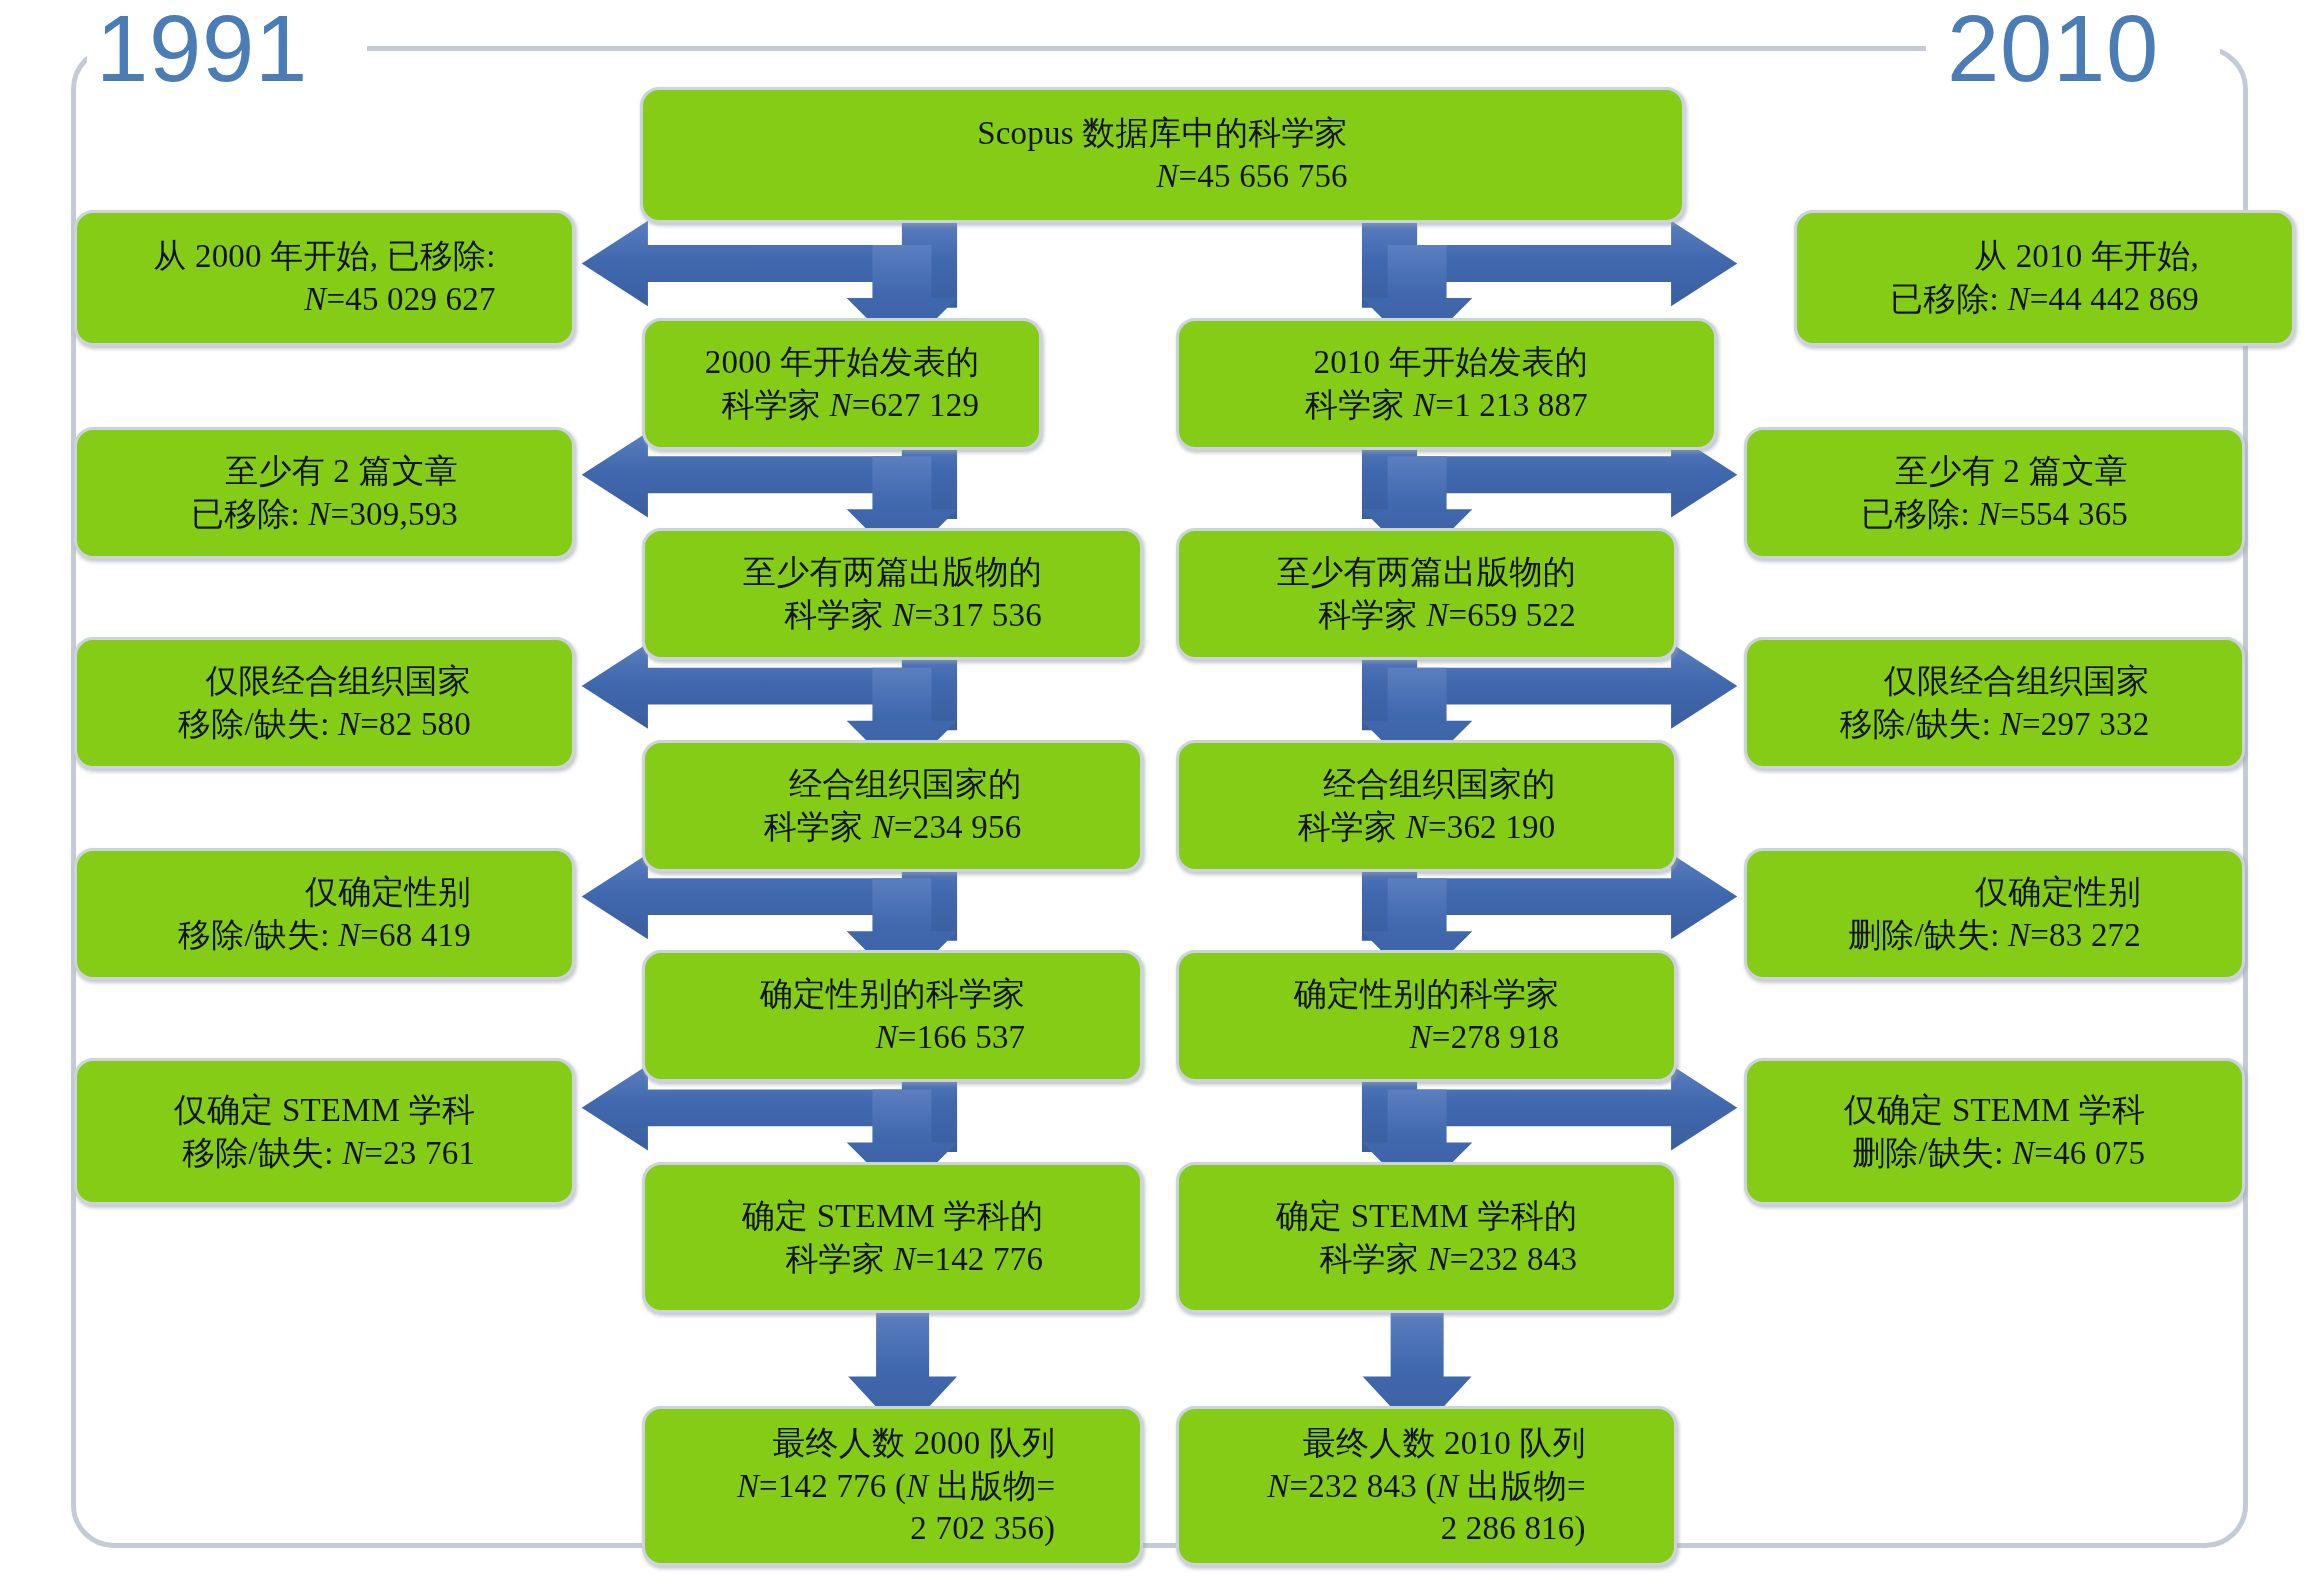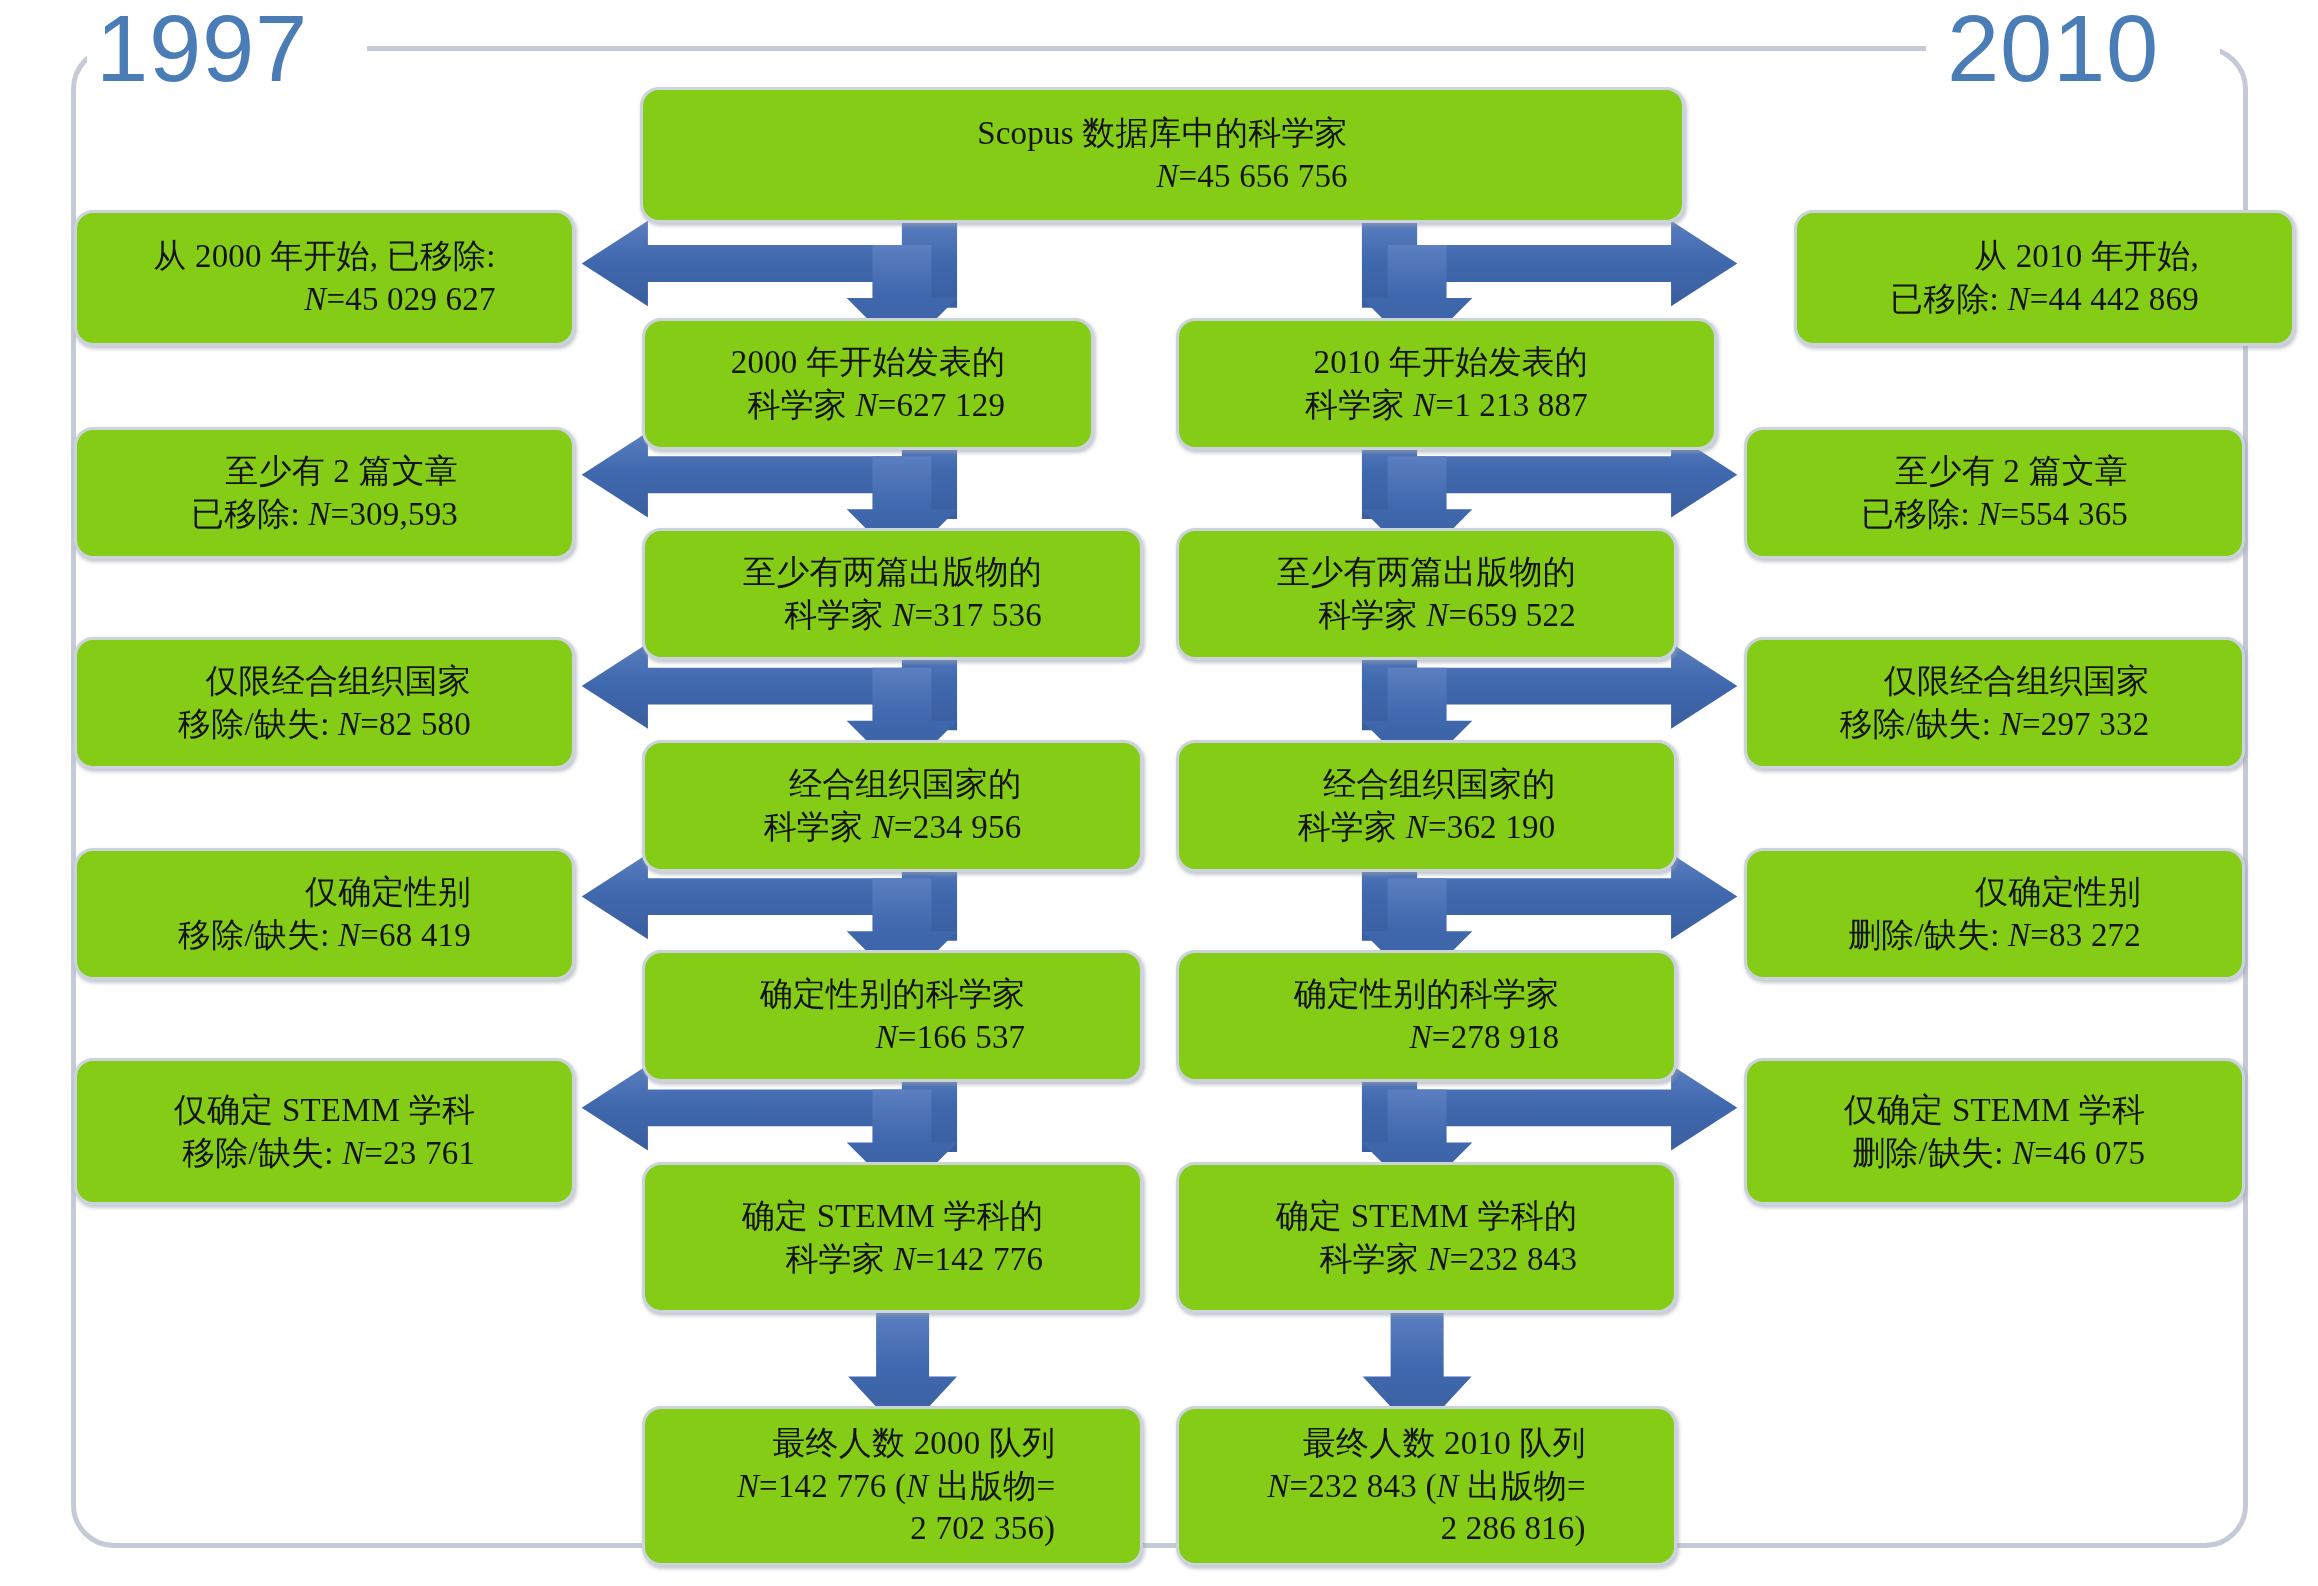--- a/index.html
+++ b/index.html
@@ -98,21 +98,21 @@
 </style>
 </head>
 <body>
 
 <div id="stage">
 
   <div class="frame"></div>
   <div class="frame-gap-left"></div>
   <div class="frame-gap-right"></div>
 
-  <div class="year year-left">1997</div>
+  <div class="year year-left">1991</div>
   <div class="year year-right">2010</div>
 
   <svg id="arrows" viewBox="0 0 3150 2156">
     <defs>
       <linearGradient id="ag" x1="0" y1="0" x2="0" y2="1">
         <stop offset="0%" stop-color="#5b7fc0"></stop>
         <stop offset="45%" stop-color="#4068ae"></stop>
         <stop offset="100%" stop-color="#3a5f9f"></stop>
       </linearGradient>
     </defs>
@@ -230,21 +230,21 @@
   <div class="box" style="left:1744px; top:637px; width:501px; height:132px;">
     <div class="txt">仅限经合组织国家<br>移除/缺失: <i>N</i>=297 332</div>
   </div>
   <div class="box" style="left:1744px; top:848px; width:501px; height:132px;">
     <div class="txt">仅确定性别<br>删除/缺失: <i>N</i>=83 272</div>
   </div>
   <div class="box" style="left:1744px; top:1058px; width:501px; height:147px;">
     <div class="txt">仅确定 STEMM 学科<br>删除/缺失: <i>N</i>=46 075</div>
   </div>
 
-  <div class="box" style="left:642px; top:318px; width:452px; height:132px;">
+  <div class="box" style="left:642px; top:318px; width:400px; height:132px;">
     <div class="txt">2000 年开始发表的<br>科学家 <i>N</i>=627 129</div>
   </div>
   <div class="box" style="left:642px; top:528px; width:501px; height:132px;">
     <div class="txt">至少有两篇出版物的<br>科学家 <i>N</i>=317 536</div>
   </div>
   <div class="box" style="left:642px; top:740px; width:501px; height:132px;">
     <div class="txt">经合组织国家的<br>科学家 <i>N</i>=234 956</div>
   </div>
   <div class="box" style="left:642px; top:950px; width:501px; height:132px;">
     <div class="txt">确定性别的科学家<br><i>N</i>=166 537</div>

